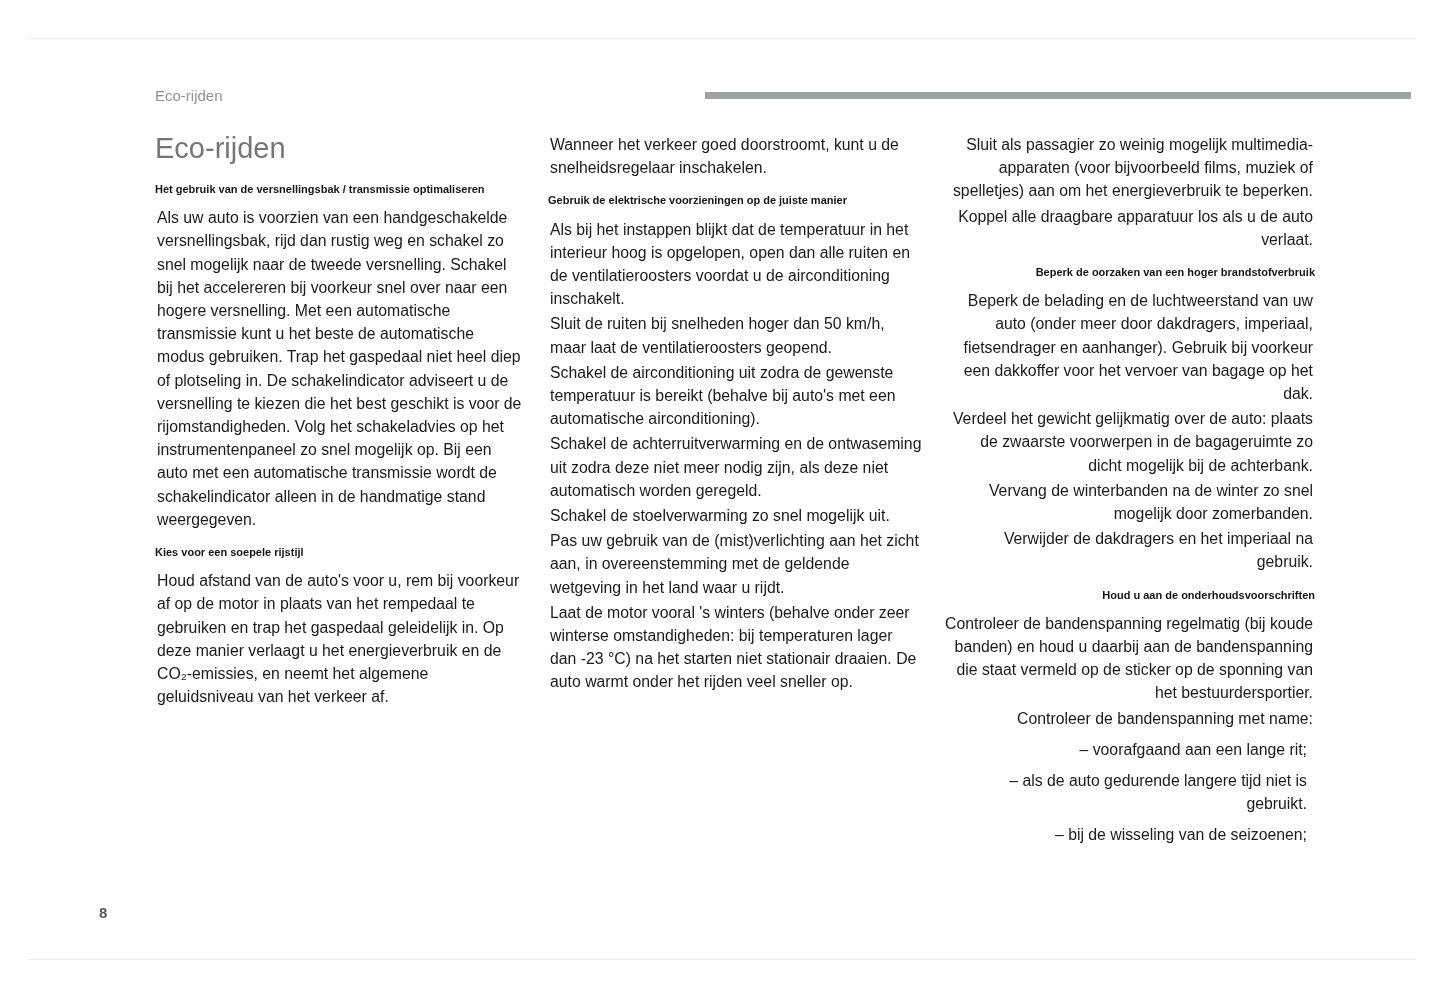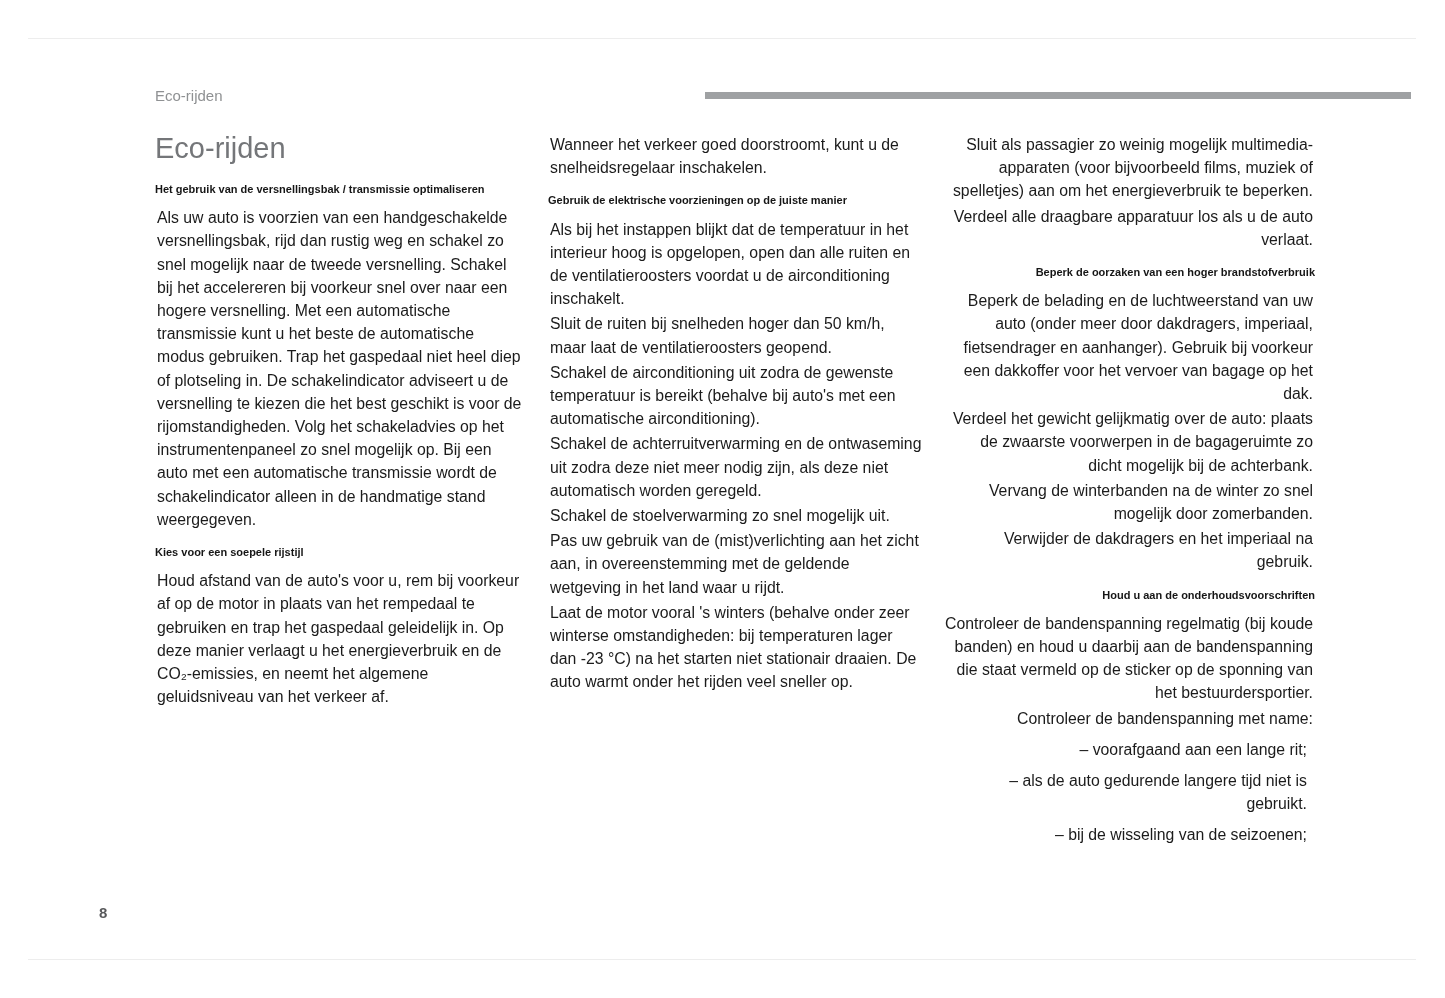--- a/index.html
+++ b/index.html
@@ -105,21 +105,21 @@
     <p>Sluit de ruiten bij snelheden hoger dan 50 km/h, maar laat de ventilatieroosters geopend.</p>
     <p>Schakel de airconditioning uit zodra de gewenste temperatuur is bereikt (behalve bij auto's met een automatische airconditioning).</p>
     <p>Schakel de achterruitverwarming en de ontwaseming uit zodra deze niet meer nodig zijn, als deze niet automatisch worden geregeld.</p>
     <p>Schakel de stoelverwarming zo snel mogelijk uit.</p>
     <p>Pas uw gebruik van de (mist)verlichting aan het zicht aan, in overeenstemming met de geldende wetgeving in het land waar u rijdt.</p>
     <p>Laat de motor vooral 's winters (behalve onder zeer winterse omstandigheden: bij temperaturen lager dan -23 °C) na het starten niet stationair draaien. De auto warmt onder het rijden veel sneller op.</p>
   </div>
 
   <div class="col col3">
     <p>Sluit als passagier zo weinig mogelijk multimedia-apparaten (voor bijvoorbeeld films, muziek of spelletjes) aan om het energieverbruik te beperken.</p>
-    <p>Verdeel alle draagbare apparatuur los als u de auto verlaat.</p>
+    <p>Koppel alle draagbare apparatuur los als u de auto verlaat.</p>
     <h2>Beperk de oorzaken van een hoger brandstofverbruik</h2>
     <p>Beperk de belading en de luchtweerstand van uw auto (onder meer door dakdragers, imperiaal, fietsendrager en aanhanger). Gebruik bij voorkeur een dakkoffer voor het vervoer van bagage op het dak.</p>
     <p>Verdeel het gewicht gelijkmatig over de auto: plaats de zwaarste voorwerpen in de bagageruimte zo dicht mogelijk bij de achterbank.</p>
     <p>Vervang de winterbanden na de winter zo snel mogelijk door zomerbanden.</p>
     <p>Verwijder de dakdragers en het imperiaal na gebruik.</p>
     <h2>Houd u aan de onderhoudsvoorschriften</h2>
     <p>Controleer de bandenspanning regelmatig (bij koude banden) en houd u daarbij aan de bandenspanning die staat vermeld op de sticker op de sponning van het bestuurdersportier.</p>
     <p>Controleer de bandenspanning met name:</p>
     <p class="list-item">–  voorafgaand aan een lange rit;</p>
     <p class="list-item">–  als de auto gedurende langere tijd niet is gebruikt.</p>

